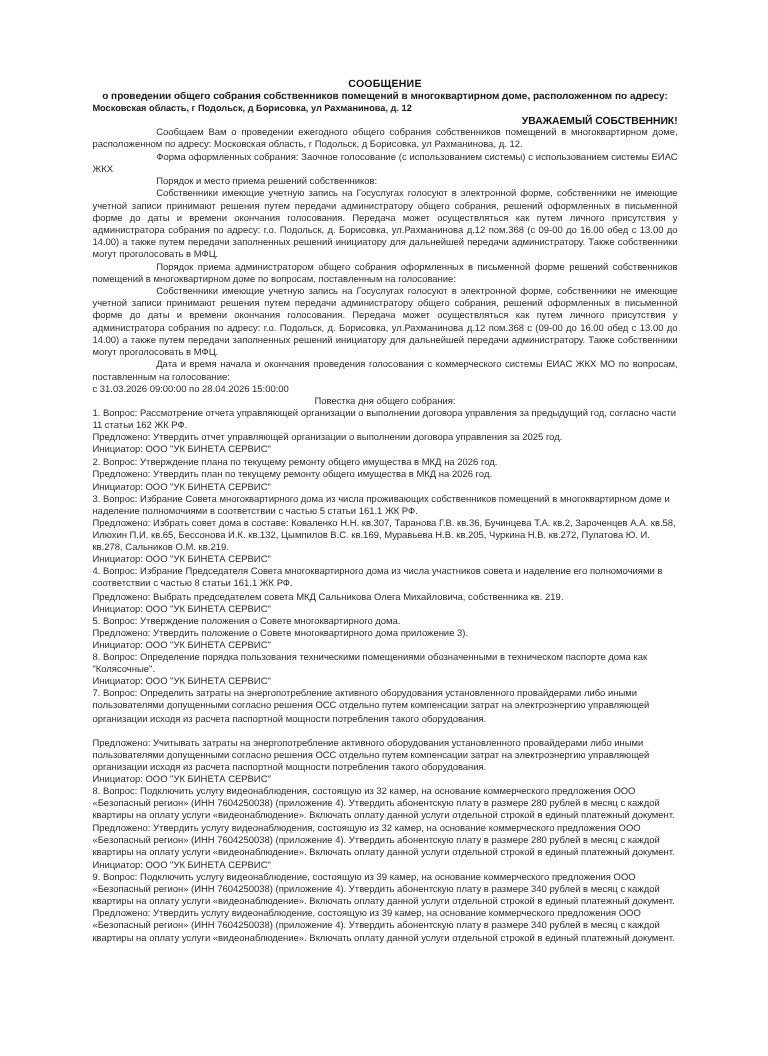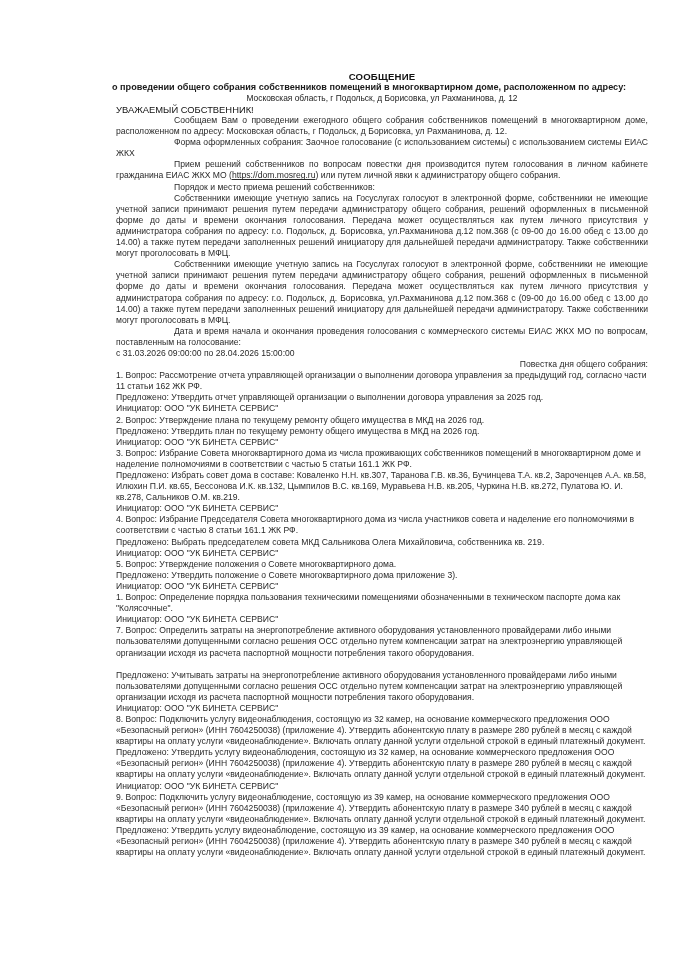--- a/index.html
+++ b/index.html
@@ -1,46 +1,46 @@
 <!DOCTYPE html>
 <html><head>
 <meta charset="utf-8">
 <style>
   html, body { margin: 0; padding: 0; background: #ffffff; }
   body { width: 698px; height: 960px; overflow: hidden; position: relative; }
   .page {
-    position: absolute; left: 116px; top: 71px; width: 532px;
+    position: absolute; left: 84px; top: 71px; width: 532px;
     font-family: "Liberation Sans", sans-serif;
     font-size: 8.6px; line-height: 11.1px; color: #2a2a2a;
   }
   .h-title { text-align: center; font-weight: bold; font-size: 9.6px; line-height: 11px; color: #111; letter-spacing: 0.2px; }
-  .h-sub { font-weight: bold; font-size: 9.1px; line-height: 11px; color: #1a1a1a; white-space: nowrap; margin-left: -4px; margin-right: -4px; }
-  .h-addr { text-align: center; font-weight: normal; font-size: 8.4px; line-height: 11px; color: #1a1a1a; }
-  .h-greet { text-align: left; font-weight: normal; font-size: 9.4px; line-height: 11px; color: #111; }
+  .h-sub { text-align: center; font-weight: bold; font-size: 9.1px; line-height: 11px; color: #1a1a1a; white-space: nowrap; margin-left: -4px; margin-right: -4px; }
+  .h-addr { text-align: left; font-weight: bold; font-size: 8.4px; line-height: 11px; color: #1a1a1a; }
+  .h-greet { text-align: right; font-weight: bold; font-size: 9.4px; line-height: 11px; color: #111; }
   p { margin: 0; }
   .ind { text-indent: 58px; text-align: justify; }
-  .center { text-align: right; }
+  .center { text-align: center; }
   .link { text-decoration: underline; }
   .gap { height: 11px; }
   .agenda p { margin: 0; }
 </style>
 </head>
 <body>
 
 <div class="page">
   <div class="h-title">СООБЩЕНИЕ</div>
   <div class="h-sub">о проведении общего собрания собственников помещений в многоквартирном доме, расположенном по адресу:</div>
   <div class="h-addr">Московская область, г Подольск, д Борисовка, ул Рахманинова, д. 12</div>
   <div class="h-greet">УВАЖАЕМЫЙ СОБСТВЕННИК!</div>
 
   <p class="ind">Сообщаем Вам о проведении ежегодного общего собрания собственников помещений в многоквартирном доме, расположенном по адресу: Московская область, г Подольск, д Борисовка, ул Рахманинова, д. 12.</p>
   <p class="ind">Форма оформленных собрания: Заочное голосование (с использованием системы) с использованием системы ЕИАС ЖКХ</p>
-  <p class="ind"><span>Прием решений собственников по вопросам повестки дня производится путем голосования в личном кабинете гражданина ЕИАС ЖКХ МО (</span><span class="link">https://dom.mosreg.ru</span><span>) или путем личной явки к администратору общего собрания.</span></p>
   <p class="ind">Порядок и место приема решений собственников:</p>
   <p class="ind">Собственники имеющие учетную запись на Госуслугах голосуют в электронной форме, собственники не имеющие учетной записи принимают решения путем передачи администратору общего собрания, решений оформленных в письменной форме до даты и времени окончания голосования. Передача может осуществляться как путем личного присутствия у администратора собрания по адресу: г.о. Подольск, д. Борисовка, ул.Рахманинова д.12 пом.368 (с 09-00 до 16.00 обед с 13.00 до 14.00) а также путем передачи заполненных решений инициатору для дальнейшей передачи администратору. Также собственники могут проголосовать в МФЦ.</p>
+  <p class="ind">Порядок приема администратором общего собрания оформленных в письменной форме решений собственников помещений в многоквартирном доме по вопросам, поставленным на голосование:</p>
   <p class="ind">Собственники имеющие учетную запись на Госуслугах голосуют в электронной форме, собственники не имеющие учетной записи принимают решения путем передачи администратору общего собрания, решений оформленных в письменной форме до даты и времени окончания голосования. Передача может осуществляться как путем личного присутствия у администратора собрания по адресу: г.о. Подольск, д. Борисовка, ул.Рахманинова д.12 пом.368 с (09-00 до 16.00 обед с 13.00 до 14.00) а также путем передачи заполненных решений инициатору для дальнейшей передачи администратору. Также собственники могут проголосовать в МФЦ.</p>
   <p class="ind">Дата и время начала и окончания проведения голосования с коммерческого системы ЕИАС ЖКХ МО по вопросам, поставленным на голосование:</p>
   <p>с 31.03.2026 09:00:00 по 28.04.2026 15:00:00</p>
 
   <p class="center">Повестка дня общего собрания:</p>
 
   <div class="agenda">
     <div>
       <p>1. Вопрос: Рассмотрение отчета управляющей организации о выполнении договора управления за предыдущий год, согласно части 11 статьи 162 ЖК РФ.</p>
       <p>Предложено: Утвердить отчет управляющей организации о выполнении договора управления за 2025 год.</p>
@@ -60,21 +60,21 @@
       <p>4. Вопрос: Избрание Председателя Совета многоквартирного дома из числа участников совета и наделение его полномочиями в соответствии с частью 8 статьи 161.1 ЖК РФ.</p>
       <p>Предложено: Выбрать председателем совета МКД Сальникова Олега Михайловича, собственника кв. 219.</p>
       <p>Инициатор: ООО "УК БИНЕТА СЕРВИС"</p>
     </div>
     <div>
       <p>5. Вопрос: Утверждение положения о Совете многоквартирного дома.</p>
       <p>Предложено: Утвердить положение о Совете многоквартирного дома приложение 3).</p>
       <p>Инициатор: ООО "УК БИНЕТА СЕРВИС"</p>
     </div>
     <div>
-      <p>1. Вопрос: Определение порядка пользования техническими помещениями обозначенными в техническом паспорте дома как "Колясочные".</p>
+      <p>8. Вопрос: Определение порядка пользования техническими помещениями обозначенными в техническом паспорте дома как "Колясочные".</p>
       <p>Инициатор: ООО "УК БИНЕТА СЕРВИС"</p>
     </div>
     <div>
       <p>7. Вопрос: Определить затраты на энергопотребление активного оборудования установленного провайдерами либо иными пользователями допущенными согласно решения ОСС отдельно путем компенсации затрат на электроэнергию управляющей организации исходя из расчета паспортной мощности потребления такого оборудования.</p>
       <div class="gap"></div>
       <p>Предложено: Учитывать затраты на энергопотребление активного оборудования установленного провайдерами либо иными пользователями допущенными согласно решения ОСС отдельно путем компенсации затрат на электроэнергию управляющей организации исходя из расчета паспортной мощности потребления такого оборудования.</p>
       <p>Инициатор: ООО "УК БИНЕТА СЕРВИС"</p>
     </div>
     <div>
       <p>8. Вопрос: Подключить услугу видеонаблюдения, состоящую из 32 камер, на основание коммерческого предложения ООО «Безопасный регион» (ИНН 7604250038) (приложение 4). Утвердить абонентскую плату в размере 280 рублей в месяц с каждой квартиры на оплату услуги «видеонаблюдение». Включать оплату данной услуги отдельной строкой в единый платежный документ.</p>

